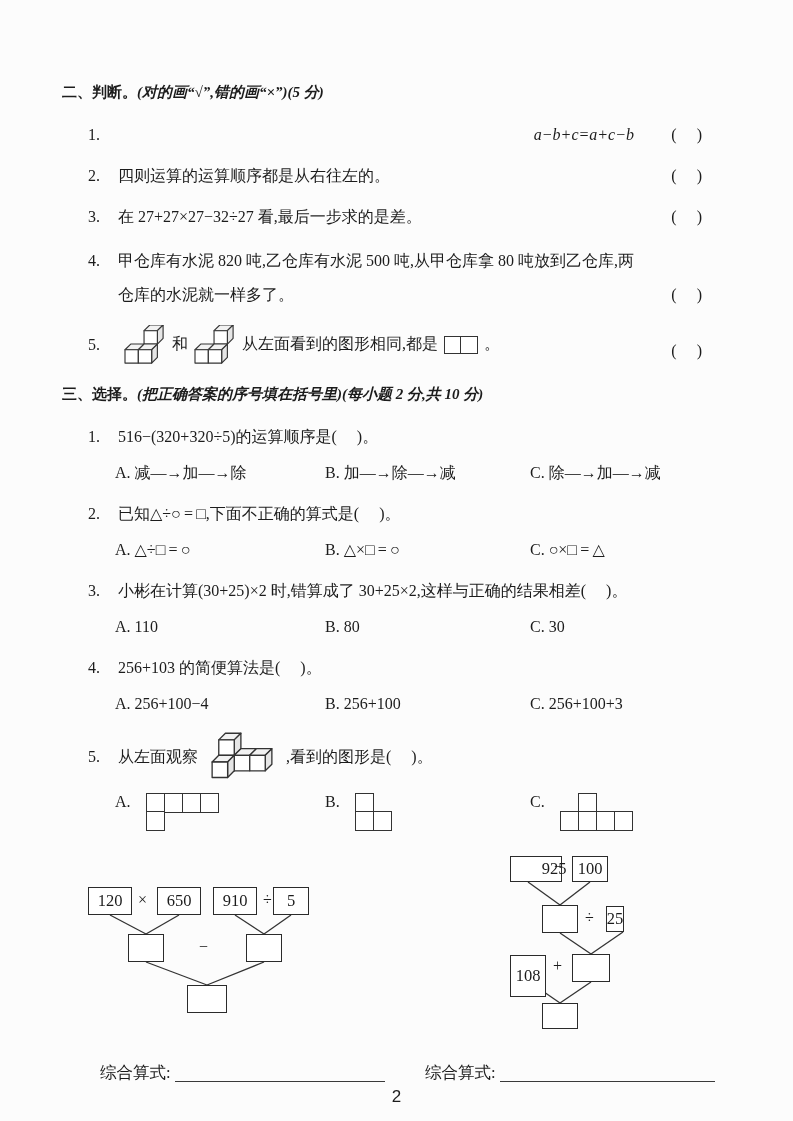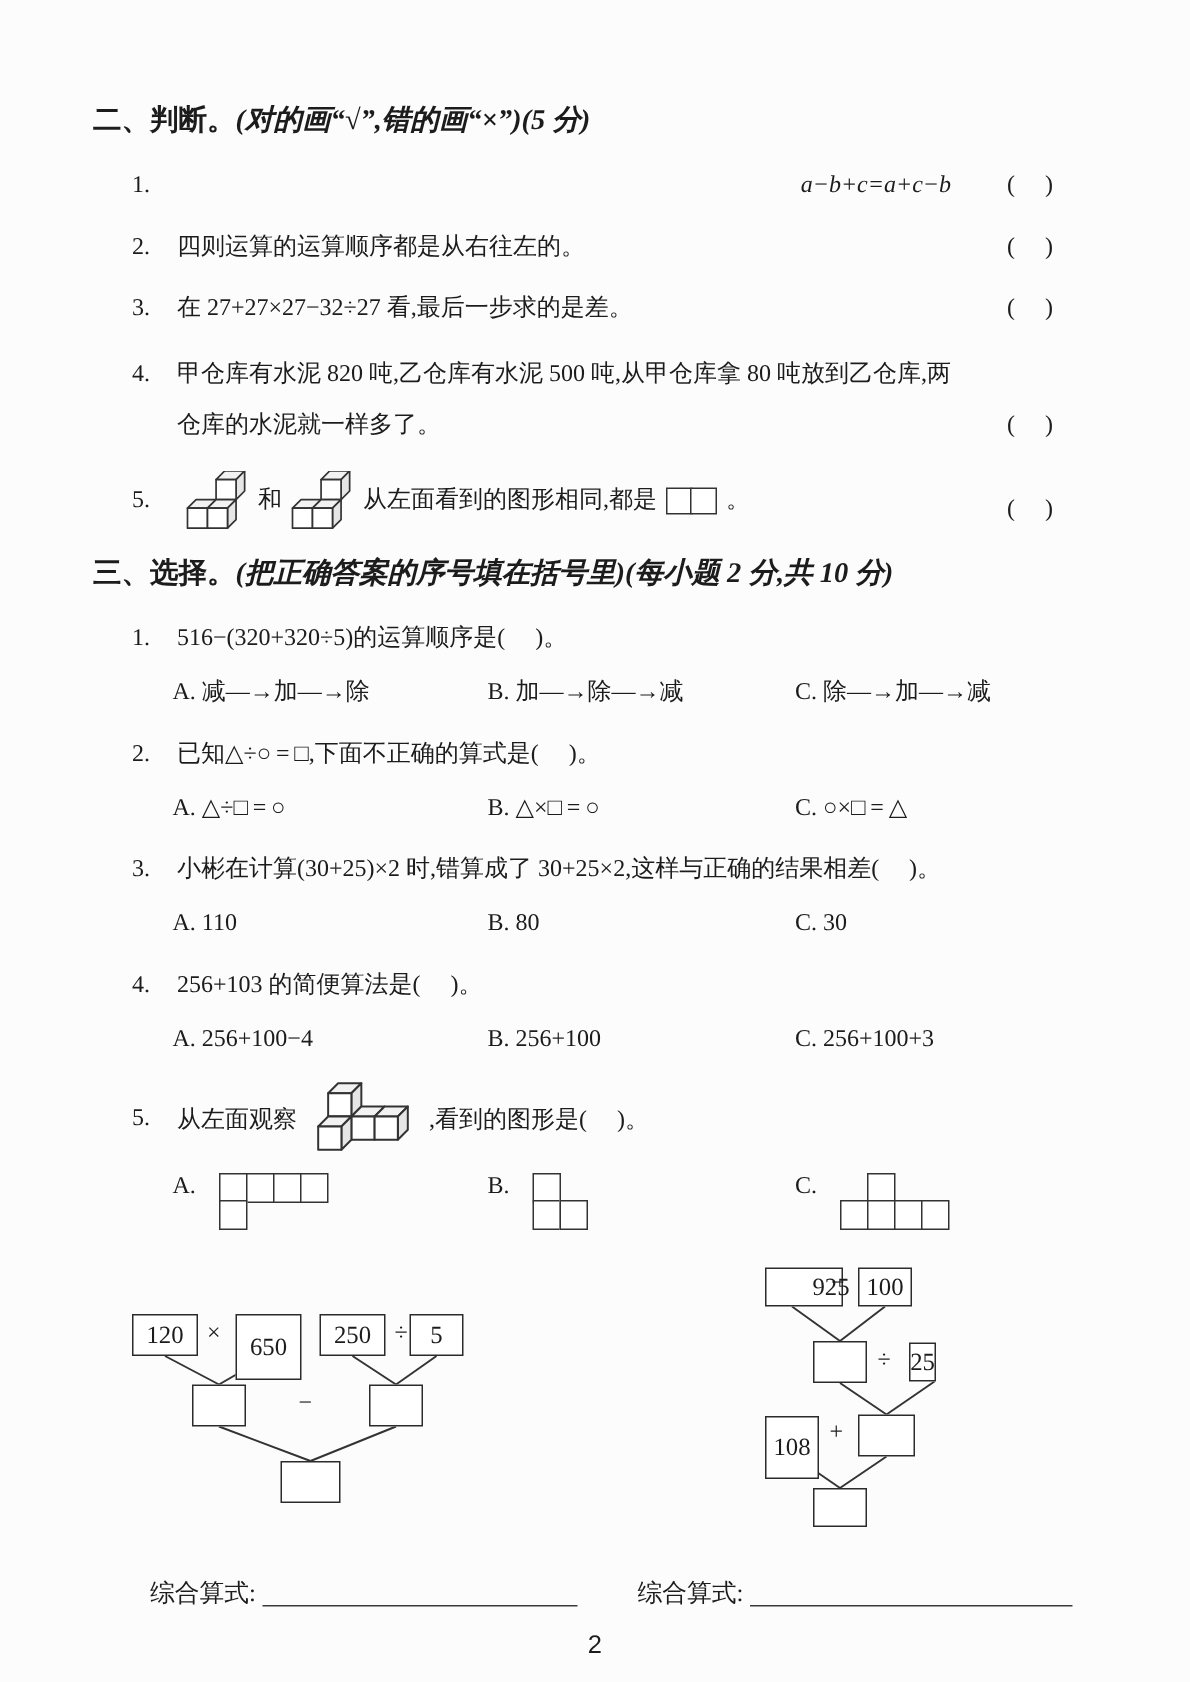--- a/index.html
+++ b/index.html
@@ -2,21 +2,21 @@
 <html><head>
 <meta charset="utf-8">
 <style>
   html,body{margin:0;padding:0;}
   body{
     width:793px;height:1121px;background:#fcfcfc;color:#1c1c1c;
     font-family:"Liberation Serif","DejaVu Serif",serif;font-size:16px;
     position:relative;overflow:hidden;
   }
   .page{padding:68px 55px 0 62px;box-sizing:border-box;}
-  h2{font-size:19px;margin:0 0 16px 0;font-weight:normal;line-height:26px;}
+  h2{font-size:15px;margin:11px 0 16px 0;font-weight:normal;line-height:26px;}
   .sec-title{font-family:"Liberation Sans","DejaVu Sans",sans-serif;font-weight:bold;}
   .sec-inst{font-style:italic;font-weight:bold;}
   
   .j-item{display:flex;margin:0 0 13px 26px;line-height:28px;padding-right:36px;}
   .j-num{flex:none;width:30px;}
   .j-text{flex:1;padding-right:10px;}
   .j-bracket{flex:none;width:58px;text-align:right;align-self:flex-end;white-space:nowrap;}
   .math{font-style:italic;text-align:right;}
   .inline-fig{display:inline-block;vertical-align:middle;margin:0 5px;}
   .shape{position:relative;display:inline-block;vertical-align:middle;margin:0 6px;}
@@ -225,22 +225,22 @@
           <line x1="528" y1="29" x2="498" y2="52"></line>
           <line x1="498" y1="80" x2="529" y2="101"></line>
           <line x1="561" y1="79" x2="529" y2="101"></line>
           <line x1="466" y1="128" x2="498" y2="150"></line>
           <line x1="529" y1="129" x2="498" y2="150"></line>
         </g>
       </svg>
 
       <div class="tbox" style="left:26px;top:34px;width:44px;height:28px;">120</div>
       <span class="top-op" style="left:76px;top:38px;">×</span>
-      <div class="tbox" style="left:95px;top:34px;width:44px;height:44px;">650</div>
-      <div class="tbox" style="left:151px;top:34px;width:44px;height:28px;">250</div>
+      <div class="tbox" style="left:95px;top:34px;width:44px;height:28px;">650</div>
+      <div class="tbox" style="left:151px;top:34px;width:44px;height:28px;">910</div>
       <span class="top-op" style="left:201px;top:38px;">÷</span>
       <div class="tbox" style="left:211px;top:34px;width:36px;height:28px;">5</div>
       <div class="tbox" style="left:66px;top:81px;width:36px;height:28px;"></div>
       <span class="top-op" style="left:137px;top:85px;">−</span>
       <div class="tbox" style="left:184px;top:81px;width:36px;height:28px;"></div>
       <div class="tbox" style="left:125px;top:132px;width:40px;height:28px;"></div>
 
       <div class="tbox" style="left:448px;top:3px;width:52px;height:26px;padding-left:36px;">925</div>
       <span class="top-op" style="left:492px;top:5px;">−</span>
       <div class="tbox" style="left:510px;top:3px;width:36px;height:26px;">100</div>

